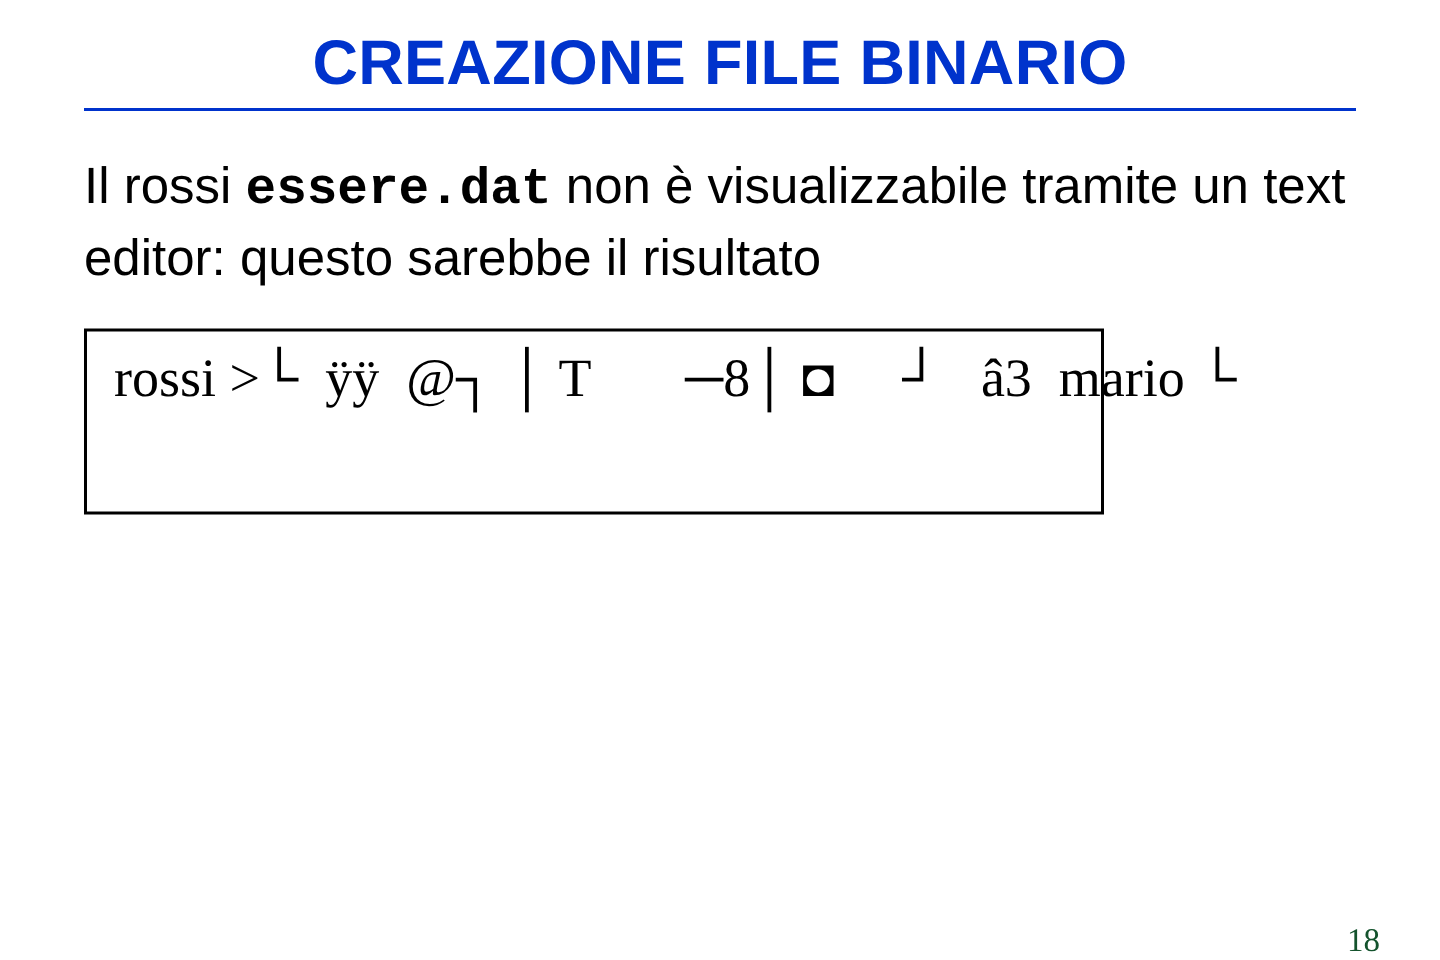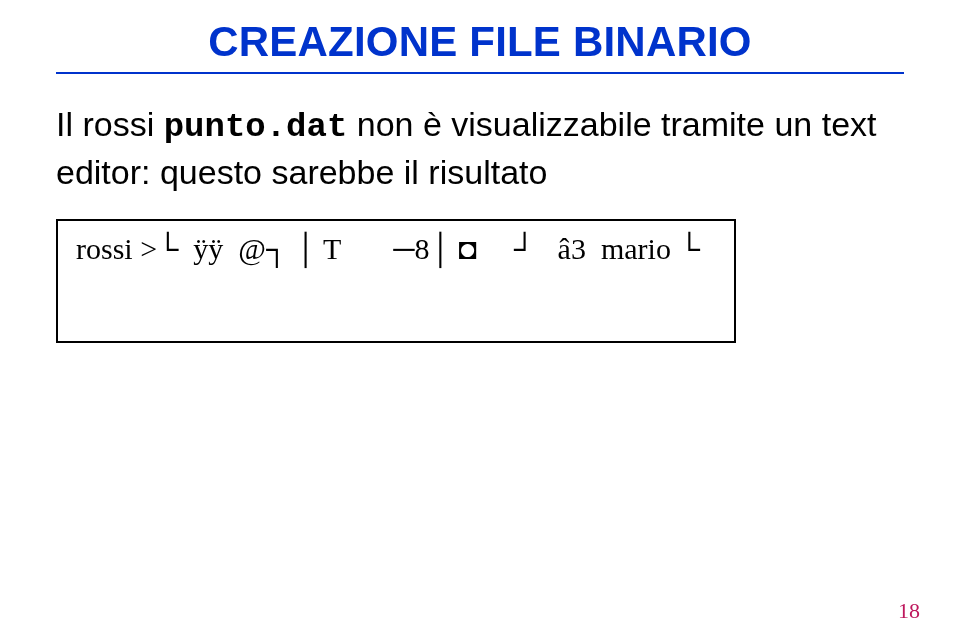--- a/index.html
+++ b/index.html
@@ -52,45 +52,45 @@
   .nb {
     white-space: nowrap;
   }
   .hex-box {
     border: 2px solid #000;
     margin-top: 4px;
     width: 680px;
     height: 124px;
     padding: 10px 18px;
     font-family: "Times New Roman", Times, serif;
-    font-size: 30px;
+    font-size: 36px;
     line-height: 1.2;
     box-sizing: border-box;
     white-space: pre;
   }
   .page-num {
     position: absolute;
     right: 40px;
-    bottom: 16px;
+    bottom: 0;
     font-size: 22px;
     font-family: "Times New Roman", Times, serif;
-    color: #be185d;
+    color: #14532d;
   }
 </style>
 </head>
 <body>
 
 <div class="slide">
 
   <h1 class="title">CREAZIONE FILE BINARIO</h1>
   <div class="hr"></div>
 
   <div class="body-text">
 
     <p>
-      <span>Il rossi </span><span class="mono">punto.dat</span><span> non è visualizzabile tramite un text editor: questo sarebbe il risultato</span>
+      <span>Il rossi </span><span class="mono">essere.dat</span><span> non è visualizzabile tramite un text editor: questo sarebbe il risultato</span>
     </p>
 
     <div class="hex-box">rossi &gt;└  ÿÿ  @┐ │ T       ─8│ ◘     ┘   â3  mario └</div>
   </div>
 
   <div class="page-num">18</div>
 </div>
 
 </body></html>

